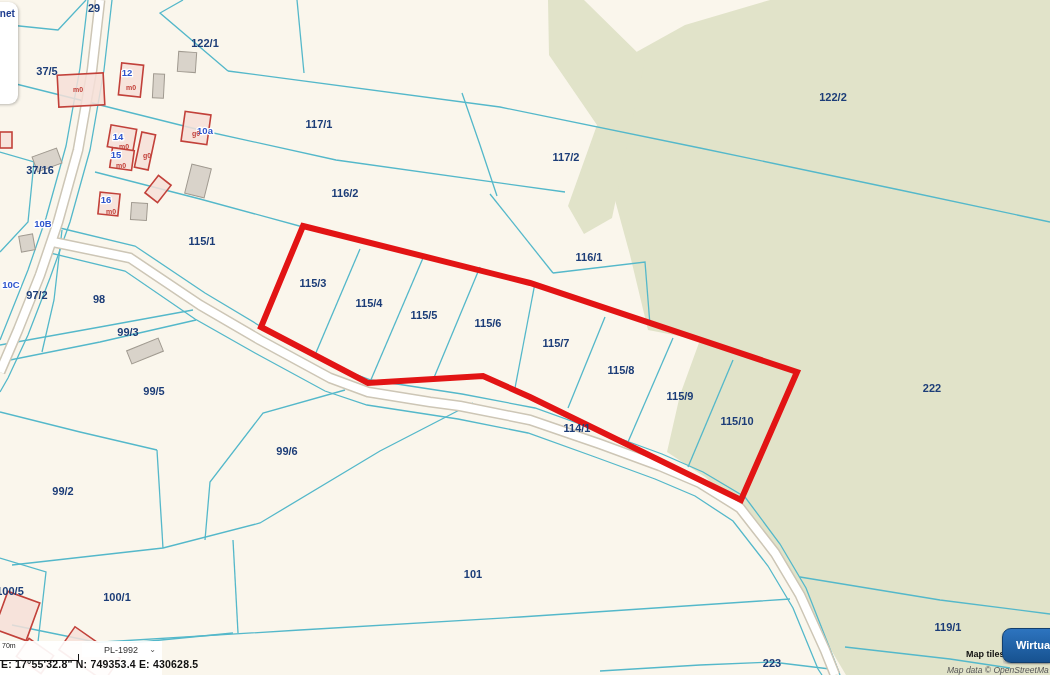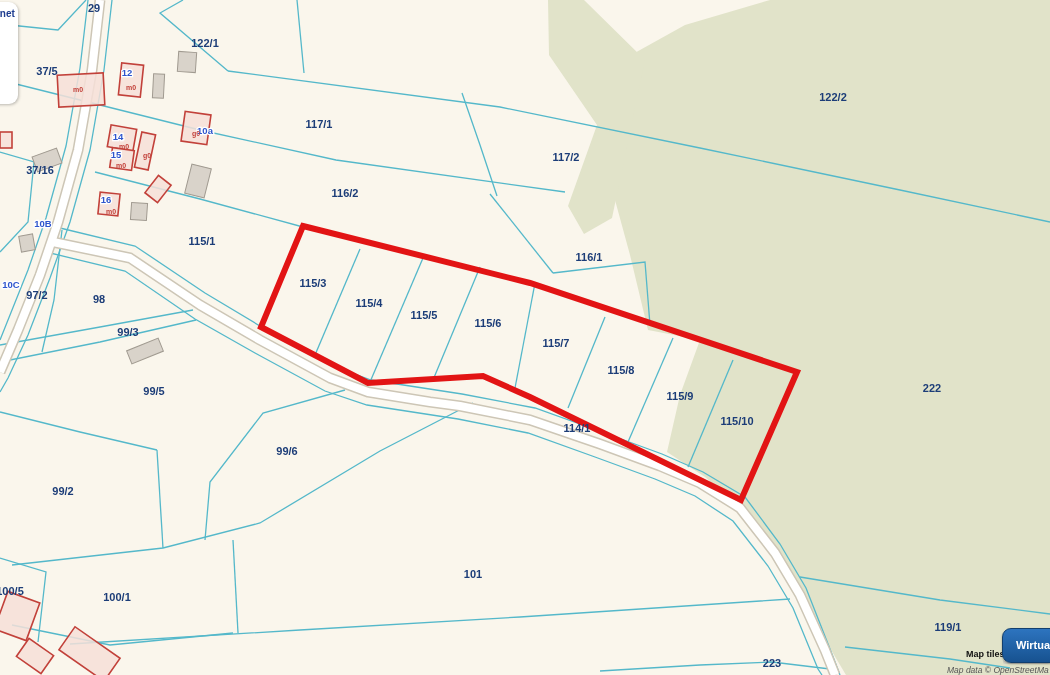--- a/index.html
+++ b/index.html
@@ -159,18 +159,27 @@
         <text x="196" y="135.5" fill="#c2413a" text-anchor="middle" font-size="7" font-weight="bold" font-family="&quot;Liberation Sans&quot;, sans-serif">g0</text>
         <text x="147" y="157.5" fill="#c2413a" text-anchor="middle" font-size="7" font-weight="bold" font-family="&quot;Liberation Sans&quot;, sans-serif">g0</text>
       </g>
     </svg>
 
   <div class="wm-card">
     <div class="wm-net">.net</div>
 
   </div>
 
+  <div class="statusbar">
+    <div class="scale-label">70m</div>
+    <div class="scale-bar"></div>
+    <div class="crs-select">
+      <span>PL-1992</span>
+      <span class="crs-chevron">⌄</span>
+    </div>
+    <div class="coords">E: 17°55'32.8"  N: 749353.4  E: 430628.5</div>
+  </div>
 
   <div class="attr1">Map tiles</div>
   <div class="attr-smudge"></div>
   <div class="attr2">Map data © OpenStreetMa</div>
   <div class="vbtn">Wirtualn</div>
 </div>
 
 </body></html>

